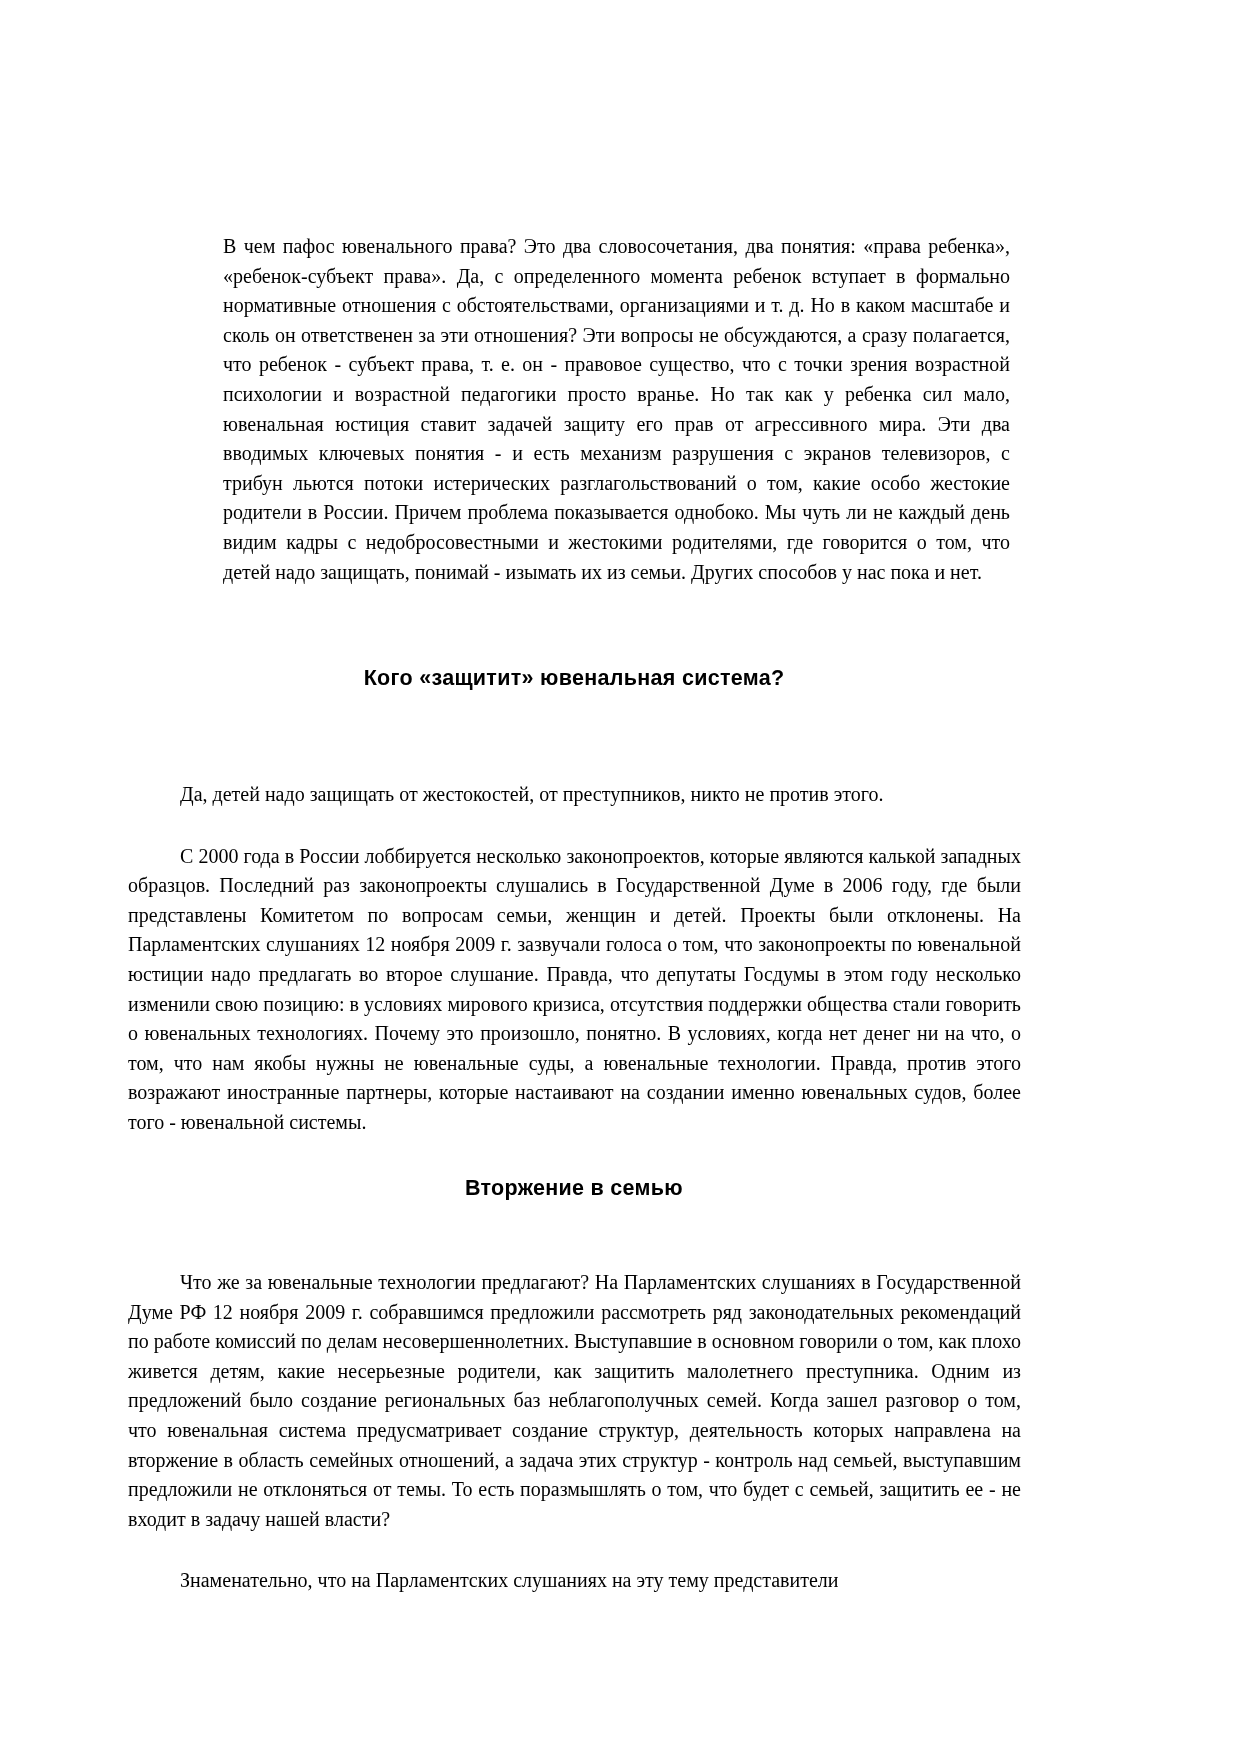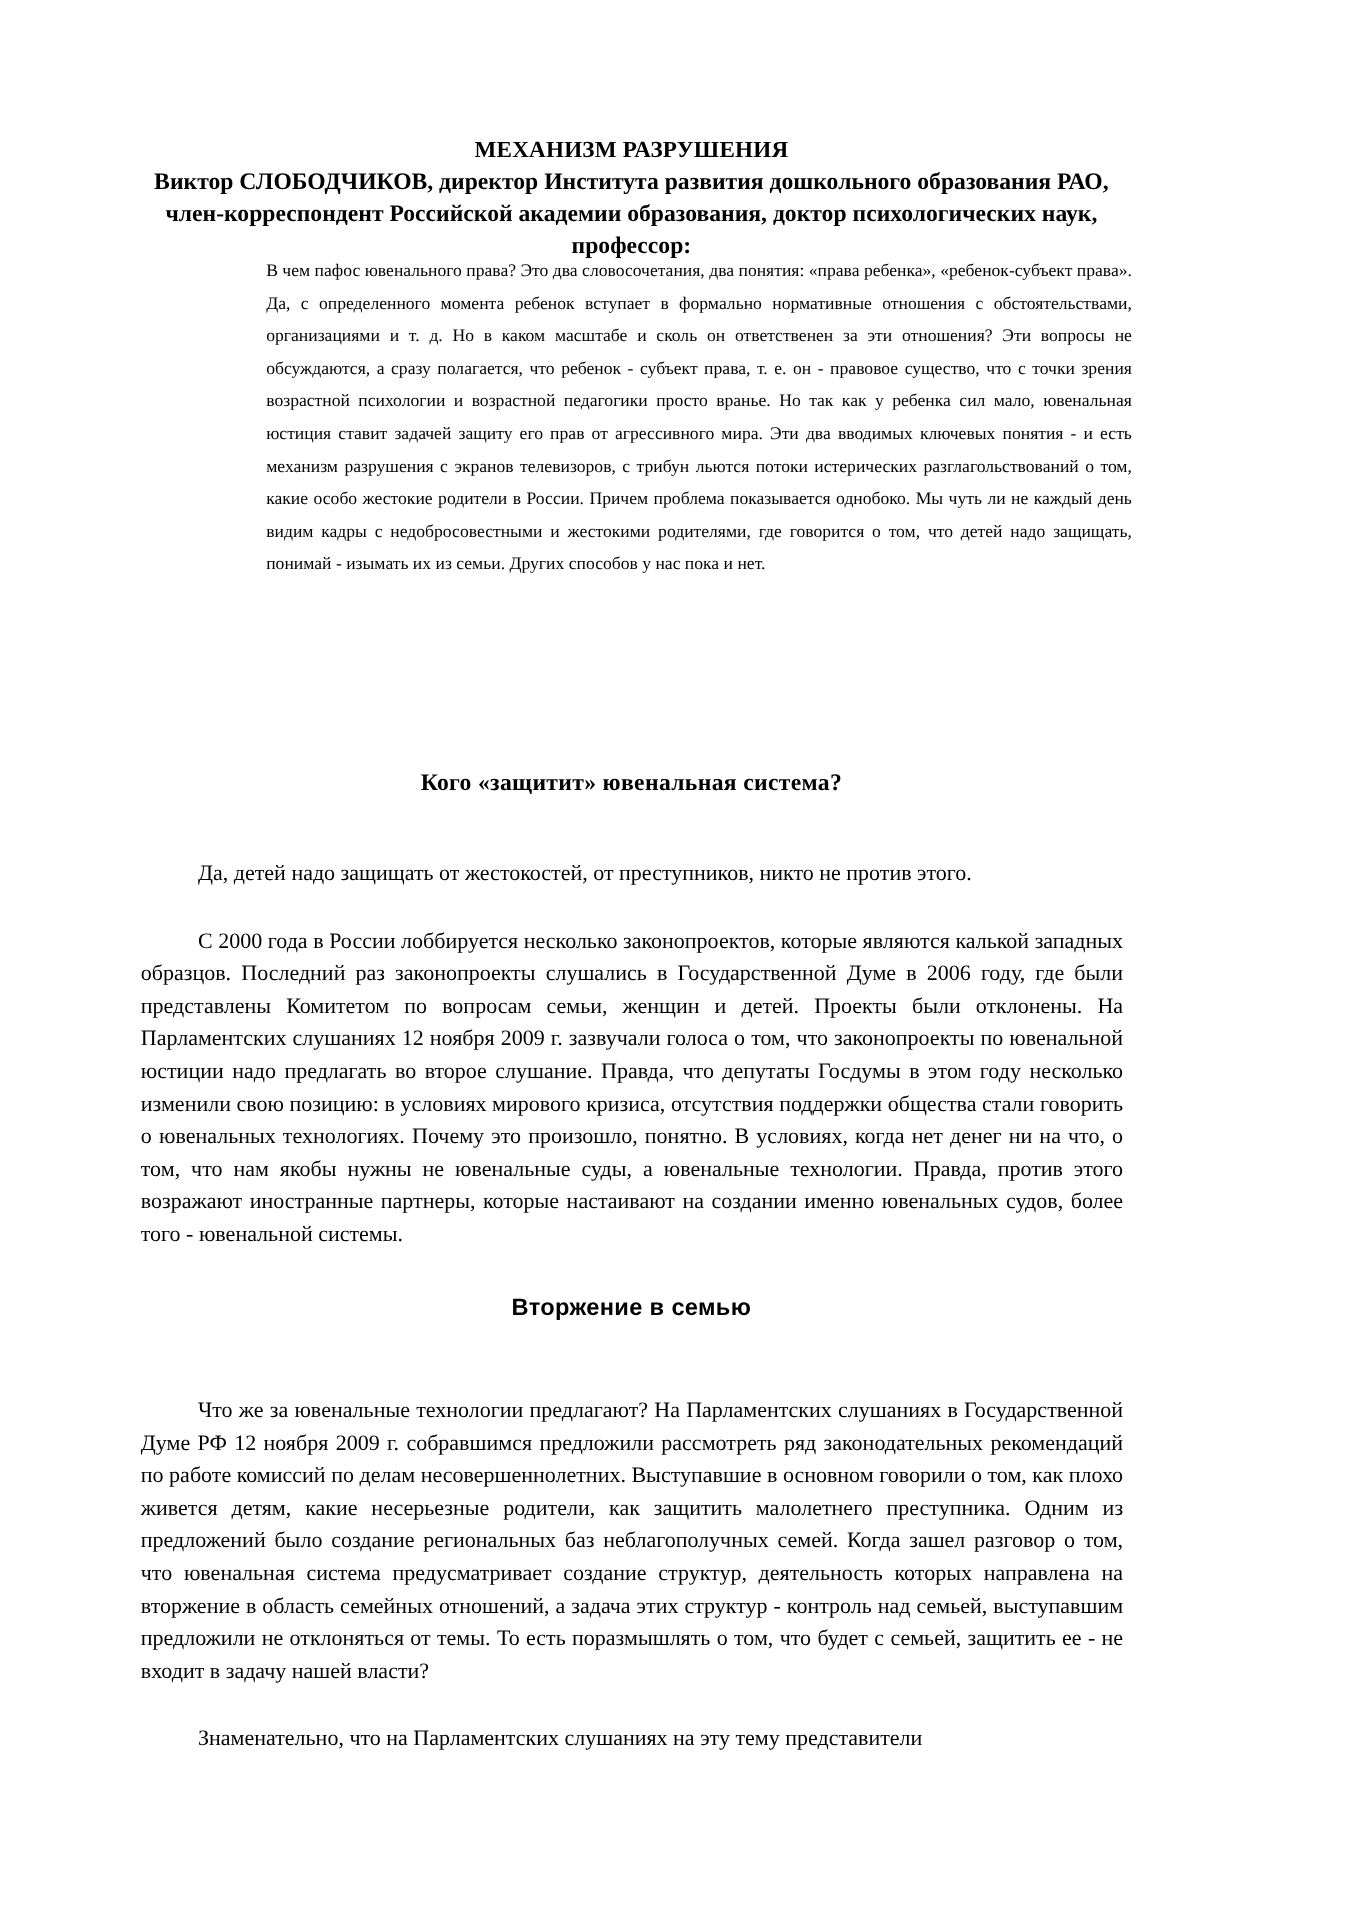--- a/index.html
+++ b/index.html
@@ -43,45 +43,45 @@
     font-weight: bold;
     font-size: 21.5px;
     line-height: 29px;
     margin: 0;
     padding: 0 4px;
   }
 
   
   .lead-para {
     position: absolute;
-    left: 242px;
+    left: 223px;
     top: 232px;
     width: 787px;
     text-align: justify;
     text-justify: inter-word;
-    font-size: 16px;
+    font-size: 20px;
     line-height: 29.6px;
     margin: 0;
     text-indent: 0;
   }
 
   
   .section-heading {
     position: absolute;
     left: 128px;
     width: 892px;
     text-align: center;
     font-family: "Liberation Sans", "DejaVu Sans", sans-serif;
     font-weight: bold;
     font-size: 21.5px;
     line-height: 28px;
     letter-spacing: 0.3px;
     margin: 0;
   }
-  #heading-1 { top: 697px; font-family: Liberation Serif, serif; }
+  #heading-1 { top: 664px; }
   #heading-2 { top: 1174px; }
 
   
   .body-block {
     position: absolute;
     left: 128px;
     width: 893px;
   }
   #body-block-1 { top: 748px; }
   #body-block-2 { top: 1236px; }
@@ -97,24 +97,20 @@
   .body-para.last-line-natural {
     text-align-last: left;
     margin-top: 32px;
   }
 </style>
 </head>
 <body>
 
 <div class="page">
 
-  <div class="title-block">
-    <h1 class="doc-title">МЕХАНИЗМ РАЗРУШЕНИЯ</h1>
-    <p class="doc-byline">Виктор СЛОБОДЧИКОВ, директор Института развития дошкольного образования РАО, член-корреспондент Российской академии образования, доктор психологических наук, профессор:</p>
-  </div>
 
   <p class="lead-para">В чем пафос ювенального права? Это два словосочетания, два понятия: «права ребенка», «ребенок-субъект права». Да, с определенного момента ребенок вступает в формально нормативные отношения с обстоятельствами, организациями и т. д. Но в каком масштабе и сколь он ответственен за эти отношения? Эти вопросы не обсуждаются, а сразу полагается, что ребенок - субъект права, т. е. он - правовое существо, что с точки зрения возрастной психологии и возрастной педагогики просто вранье. Но так как у ребенка сил мало, ювенальная юстиция ставит задачей защиту его прав от агрессивного мира. Эти два вводимых ключевых понятия - и есть механизм разрушения с экранов телевизоров, с трибун льются потоки истерических разглагольствований о том, какие особо жестокие родители в России. Причем проблема показывается однобоко. Мы чуть ли не каждый день видим кадры с недобросовестными и жестокими родителями, где говорится о том, что детей надо защищать, понимай - изымать их из семьи. Других способов у нас пока и нет.</p>
 
   <h2 class="section-heading" id="heading-1">Кого «защитит» ювенальная система?</h2>
 
   <div class="body-block" id="body-block-1">
     <p class="body-para last-line-natural">Да, детей надо защищать от жестокостей, от преступников, никто не против этого.</p>
     <p class="body-para last-line-natural">С 2000 года в России лоббируется несколько законопроектов, которые являются калькой западных образцов. Последний раз законопроекты слушались в Государственной Думе в 2006 году, где были представлены Комитетом по вопросам семьи, женщин и детей. Проекты были отклонены. На Парламентских слушаниях 12 ноября 2009 г. зазвучали голоса о том, что законопроекты по ювенальной юстиции надо предлагать во второе слушание. Правда, что депутаты Госдумы в этом году несколько изменили свою позицию: в условиях мирового кризиса, отсутствия поддержки общества стали говорить о ювенальных технологиях. Почему это произошло, понятно. В условиях, когда нет денег ни на что, о том, что нам якобы нужны не ювенальные суды, а ювенальные технологии. Правда, против этого возражают иностранные партнеры, которые настаивают на создании именно ювенальных судов, более того - ювенальной системы.</p>
   </div>
 

